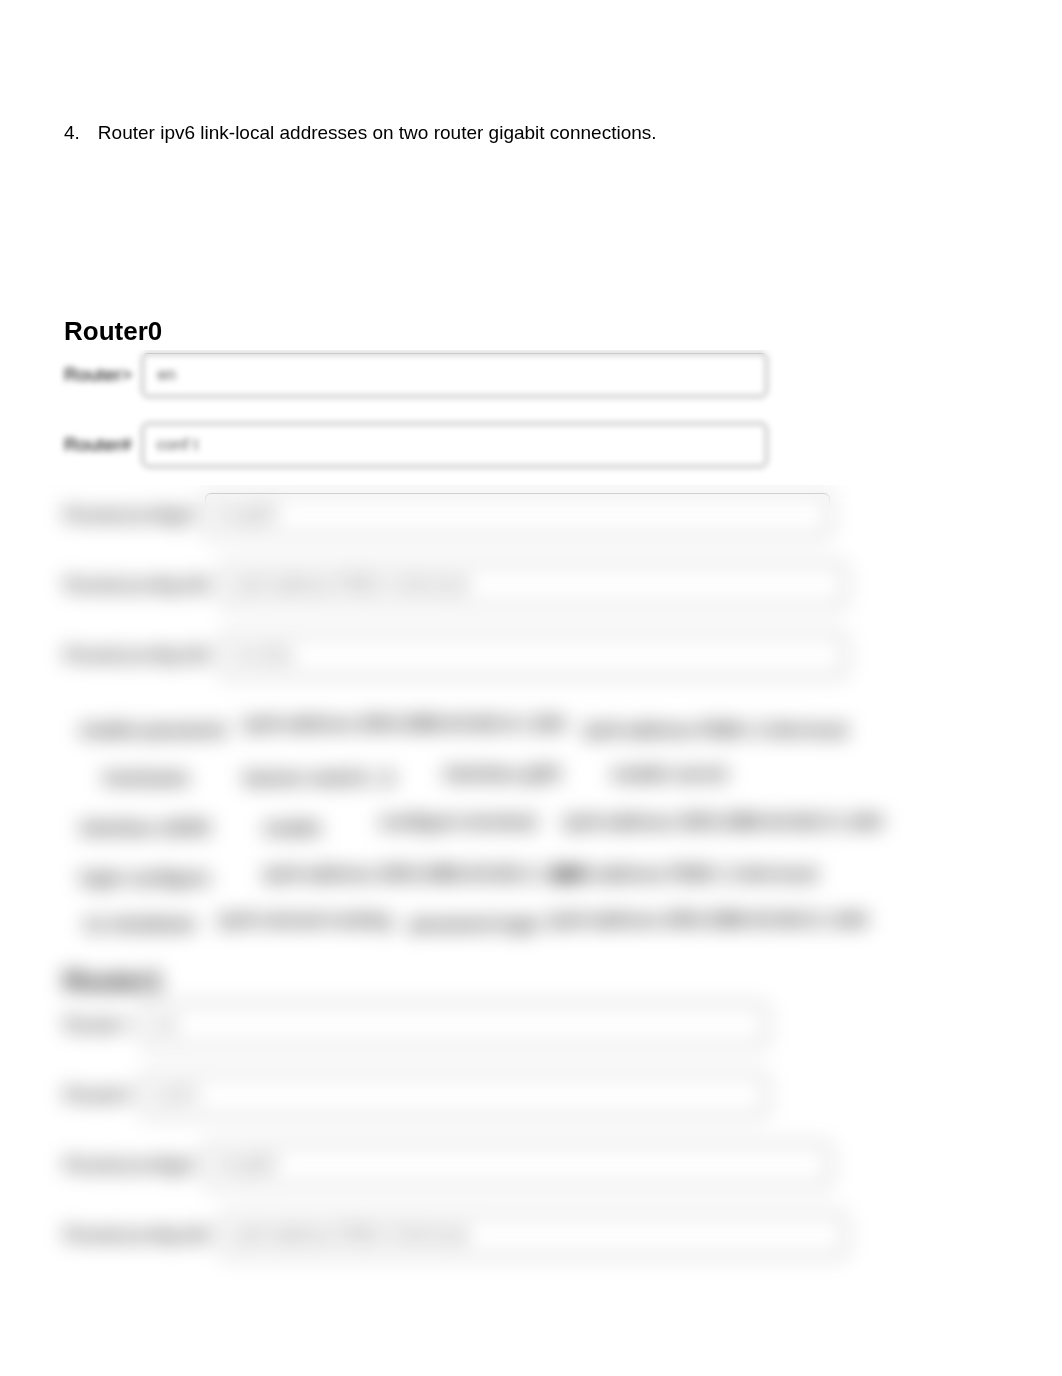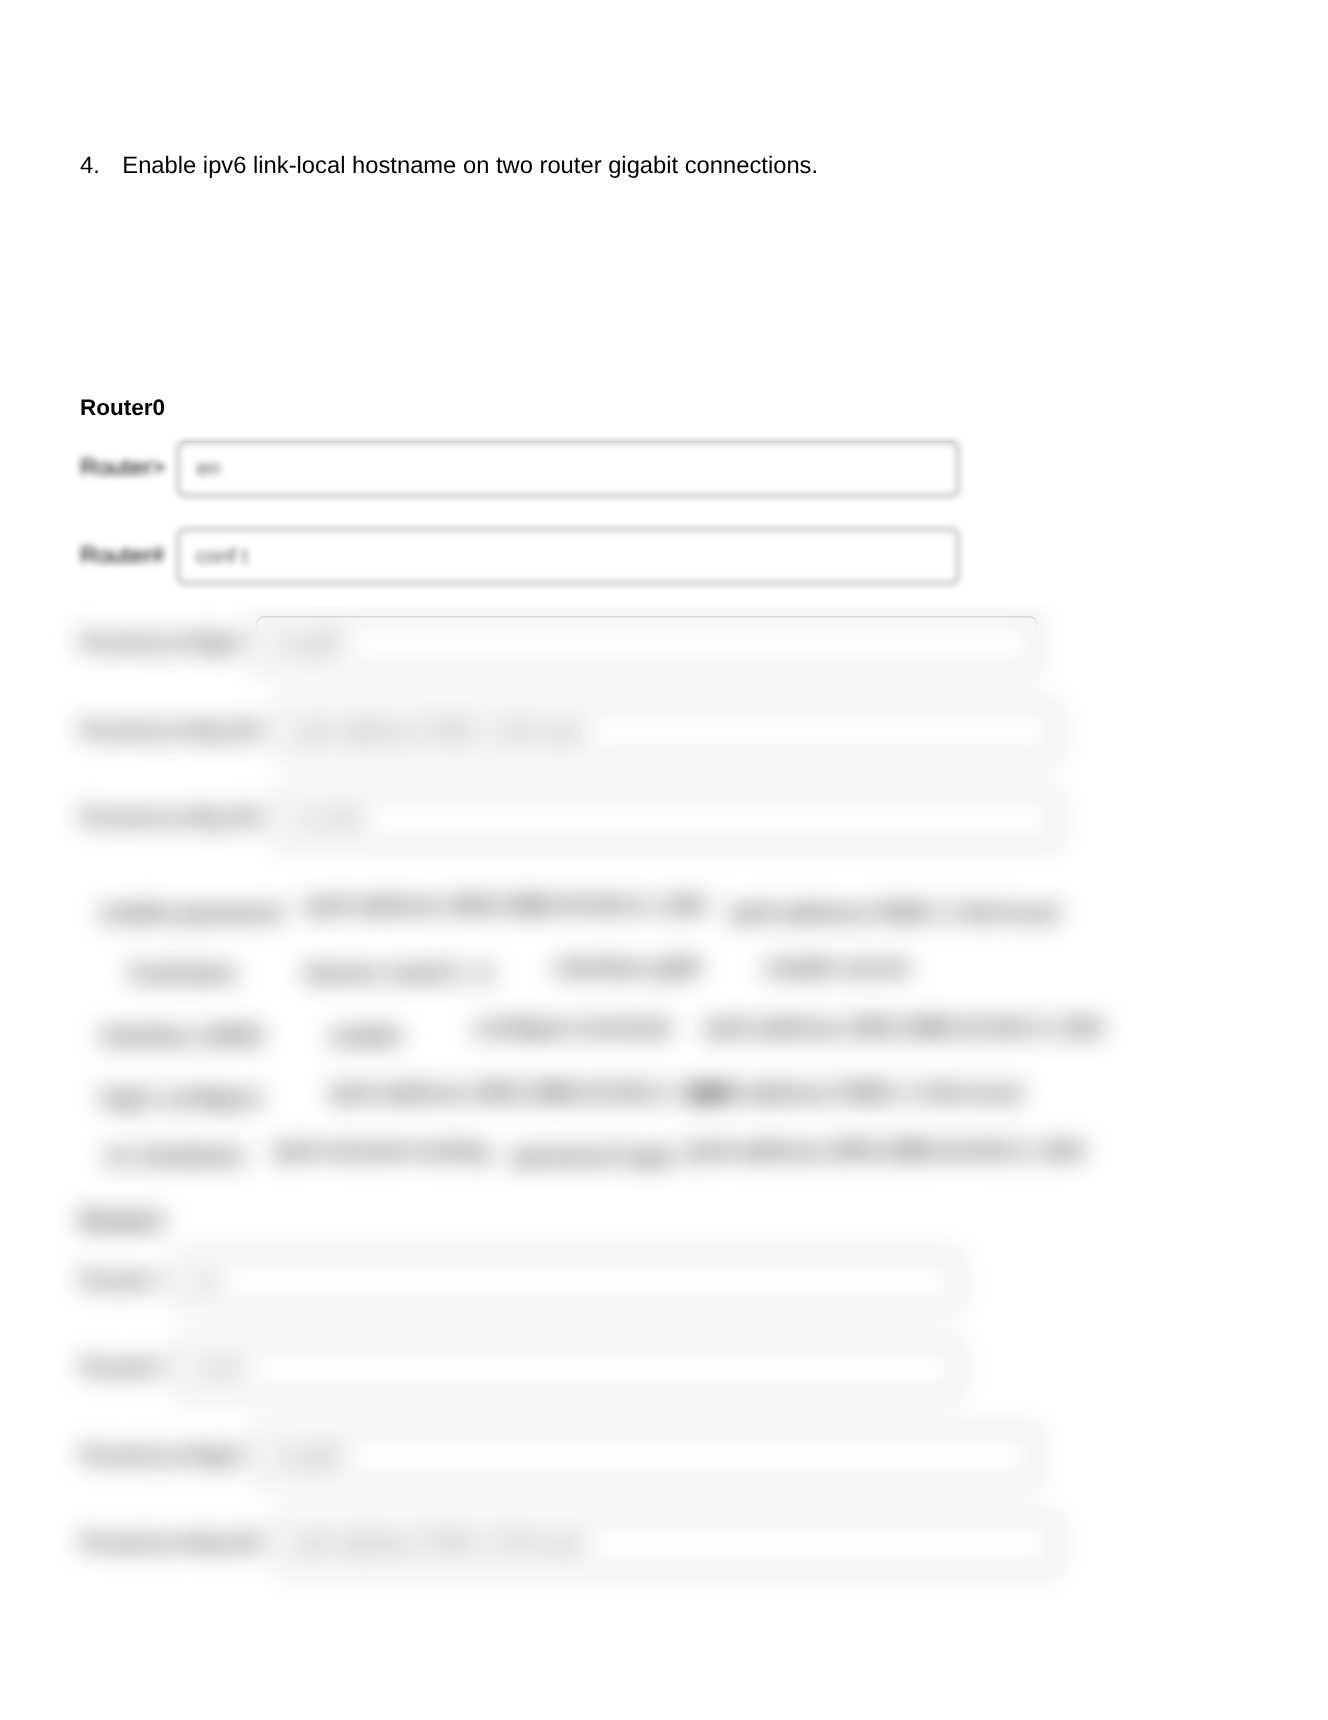--- a/index.html
+++ b/index.html
@@ -25,21 +25,21 @@
     top: 122px;
     display: flex;
     gap: 18px;
     font-size: 19px;
   }
   .question .num { }
   .question .text { }
   .h-router {
     position: absolute;
     left: 64px;
-    font-size: 18px;
+    font-size: 26px;
     font-weight: 700;
   }
   .h0 { top: 316px; }
   .promptline {
     position: absolute;
     left: 64px;
     display: flex;
     align-items: center;
     gap: 10px;
   }
@@ -96,21 +96,21 @@
   
   .h1 { top: 966px; }
 </style>
 </head>
 <body>
 
 <div class="page">
 
   <div class="question">
     <span class="num">4.</span>
-    <span class="text">Enable ipv6 link-local hostname on two router gigabit connections.</span>
+    <span class="text">Router ipv6 link-local addresses on two router gigabit connections.</span>
   </div>
 
   <div class="h-router h0">Router0</div>
 
   <div class="promptline" style="top:353px;">
     <span class="label">Router&gt;</span>
     <input type="text" style="width: 625px;" value="en">
   </div>
 
   <div class="promptline" style="top:423px;">

